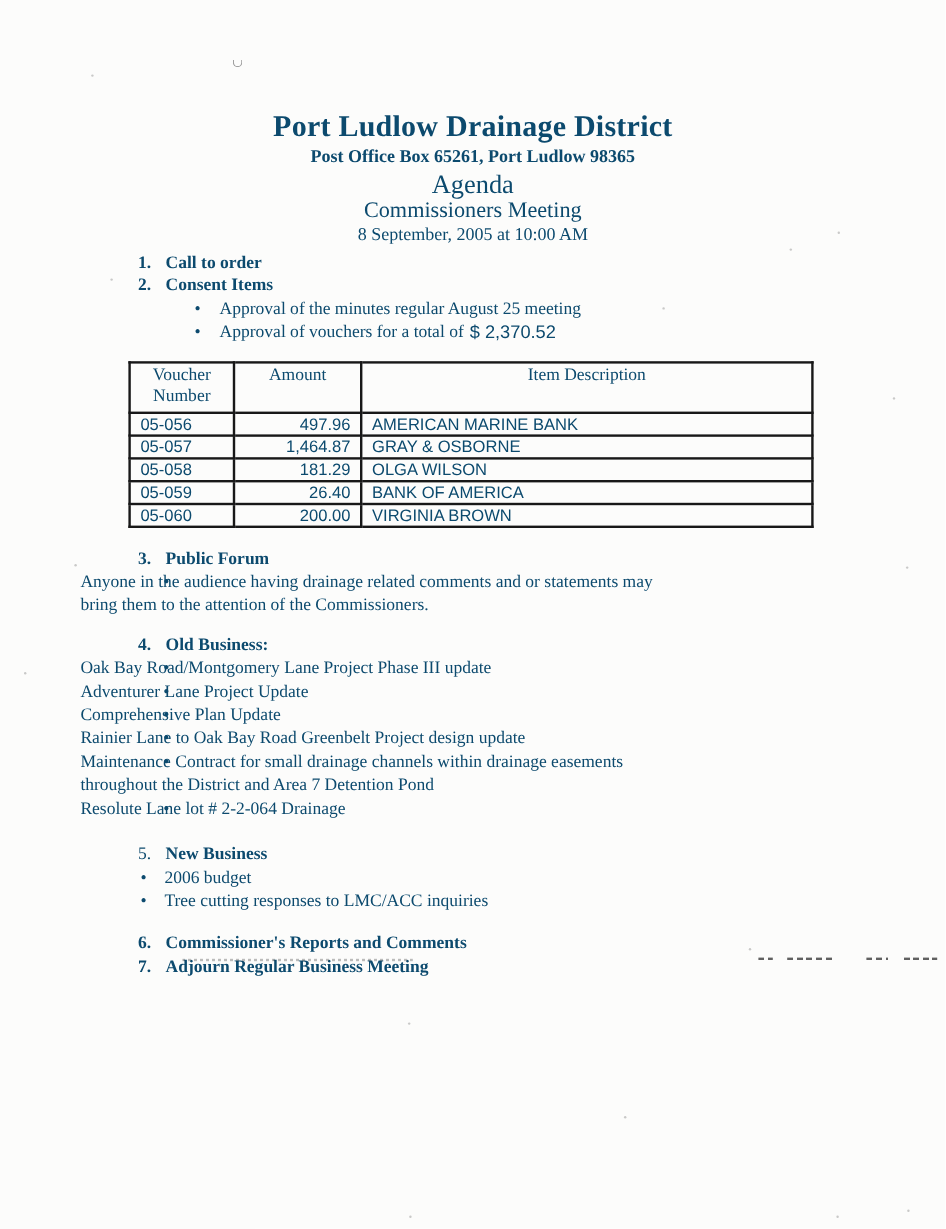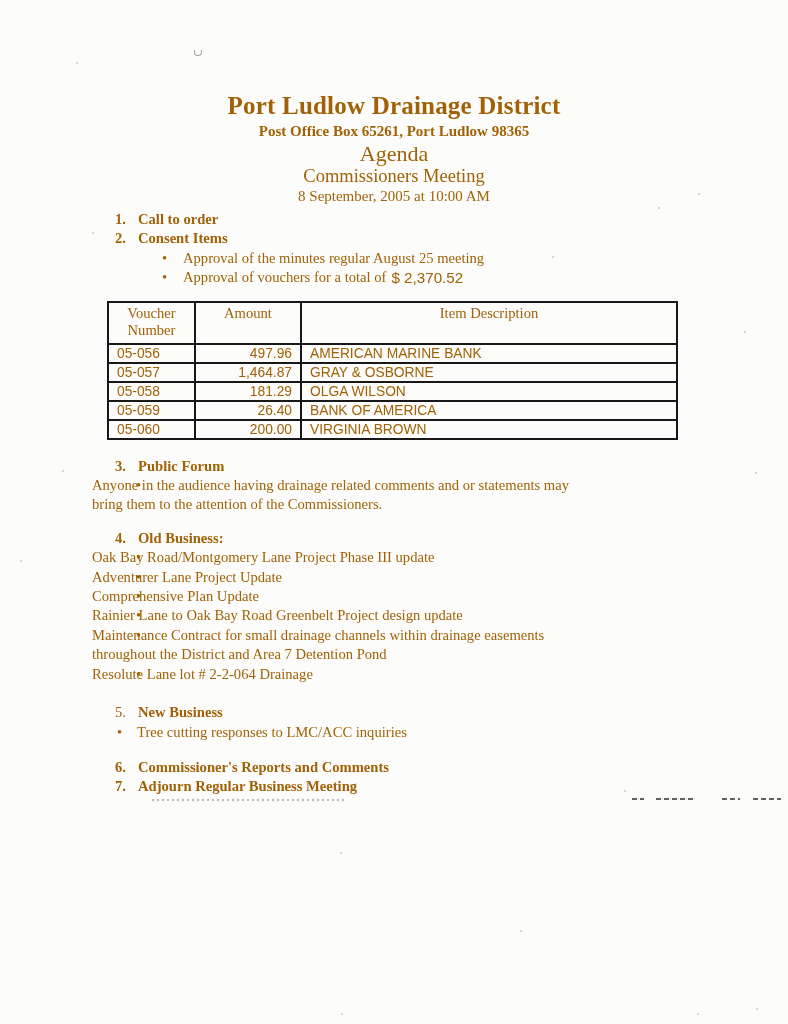--- a/index.html
+++ b/index.html
@@ -2,40 +2,40 @@
 <html><head>
 <meta charset="utf-8">
 <style>
   html,body{margin:0;padding:0;background:#ffffff;}
   .page{
     position:relative;
     width:788px;height:1024px;
     background:#fcfcfb;
     overflow:hidden;
     font-family:"Liberation Serif", serif;
-    color:#a16207;
+    color:#0c4a6e;
   }
   
   .doc-header{padding-top:92px;text-align:center;}
   .doc-title{font-size:25px;font-weight:700;line-height:27px;letter-spacing:.2px;}
   .doc-address{font-size:15px;font-weight:700;line-height:18px;margin-top:3px;}
   .doc-agenda{font-size:22px;font-weight:400;line-height:21px;margin-top:3px;}
   .doc-meeting{font-size:18.5px;font-weight:400;line-height:21px;margin-top:2px;}
   .doc-datetime{font-size:15px;line-height:17px;margin-top:1px;}
   
   .row{display:flex;font-size:14.6px;line-height:19.4px;}
   .row .num{flex:0 0 23px;font-weight:700;}
   .row .num.normal{font-weight:400;}
   .row .label{font-weight:700;}
   .item{padding-left:115px;}
   .b{position:relative;}
   .b::before{content:"\2022";position:absolute;left:0;top:0;}
   .bullets-inner .b{padding-left:183px;}
   .bullets-inner .b::before{left:162px;}
-  .bullets-mid .b{padding-left:92px;}
+  .bullets-mid .b{padding-left:67px;}
   .bullets-mid .b::before{left:136px;}
   .bullets-margin .b{padding-left:137px;}
   .bullets-margin .b::before{left:117px;}
   .pre{white-space:pre-line;}
   .amount-inline{font-family:"Liberation Sans", sans-serif;font-size:15.2px;margin-left:5px;}
   
   table.vouchers{
     border-collapse:collapse;
     margin:13px 0 0 107px;
     table-layout:fixed;
@@ -183,20 +183,23 @@
     <div class="row b">
       <span>Resolute Lane lot # 2-2-064 Drainage</span>
     </div>
   </div>
 
   <div class="row item sec5">
     <span class="num normal">5.</span>
     <span class="label">New Business</span>
   </div>
   <div class="bullets-margin">
+    <div class="row b">
+      <span>2006 budget</span>
+    </div>
     <div class="row b">
       <span>Tree cutting responses to LMC/ACC inquiries</span>
     </div>
   </div>
 
   <div class="row item sec6">
     <span class="num">6.</span>
     <span class="label">Commissioner's Reports and Comments</span>
   </div>
   <div class="row item">

